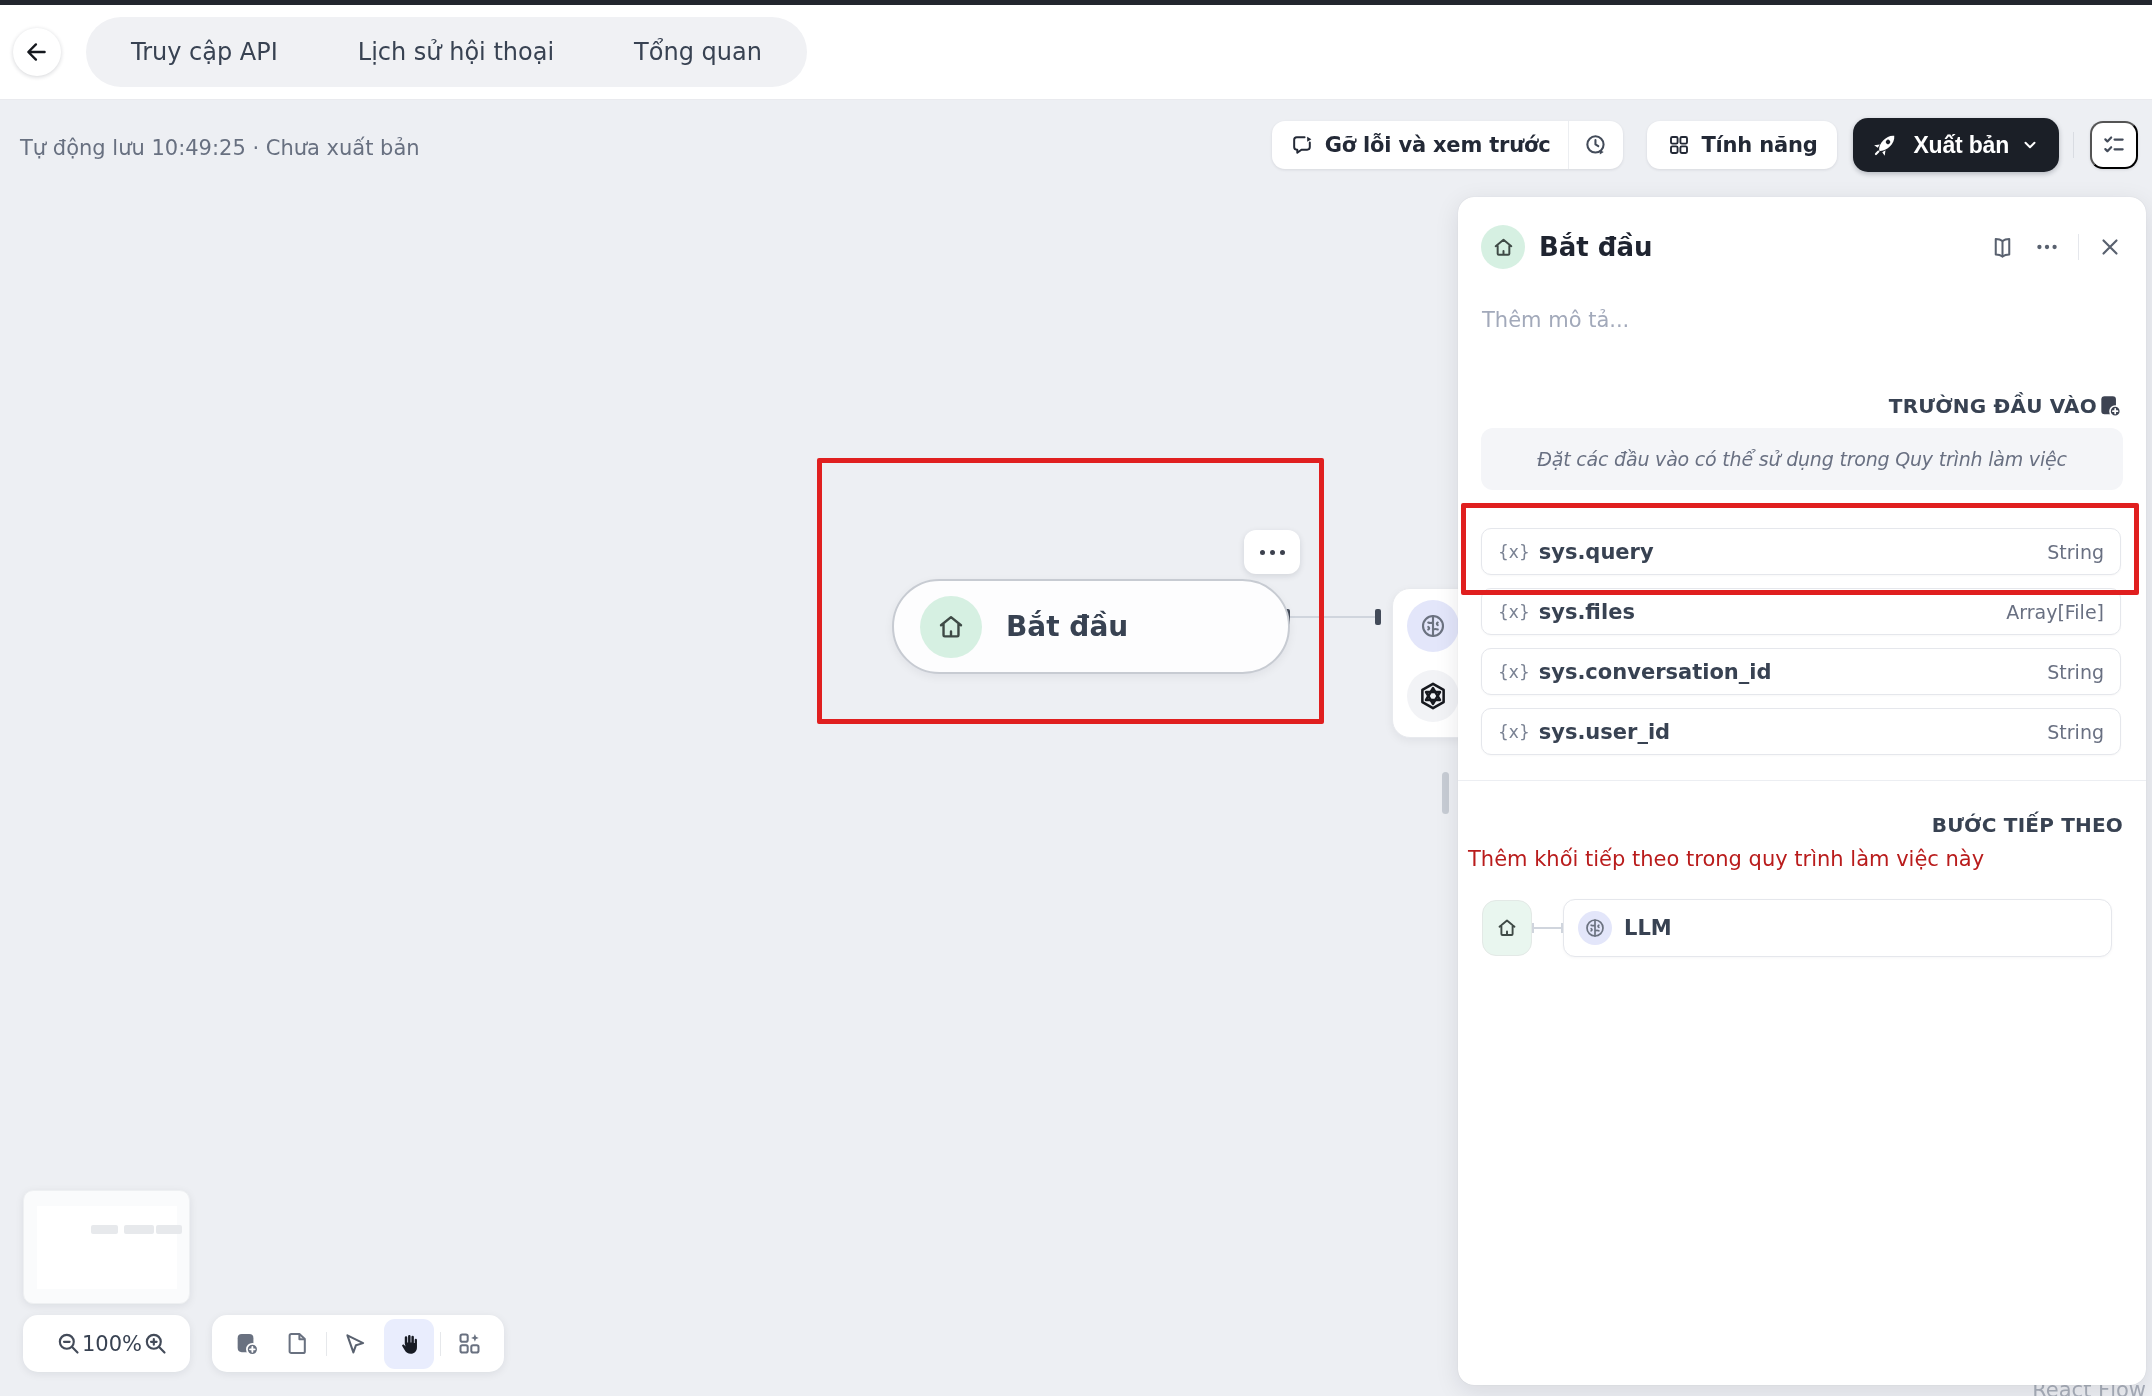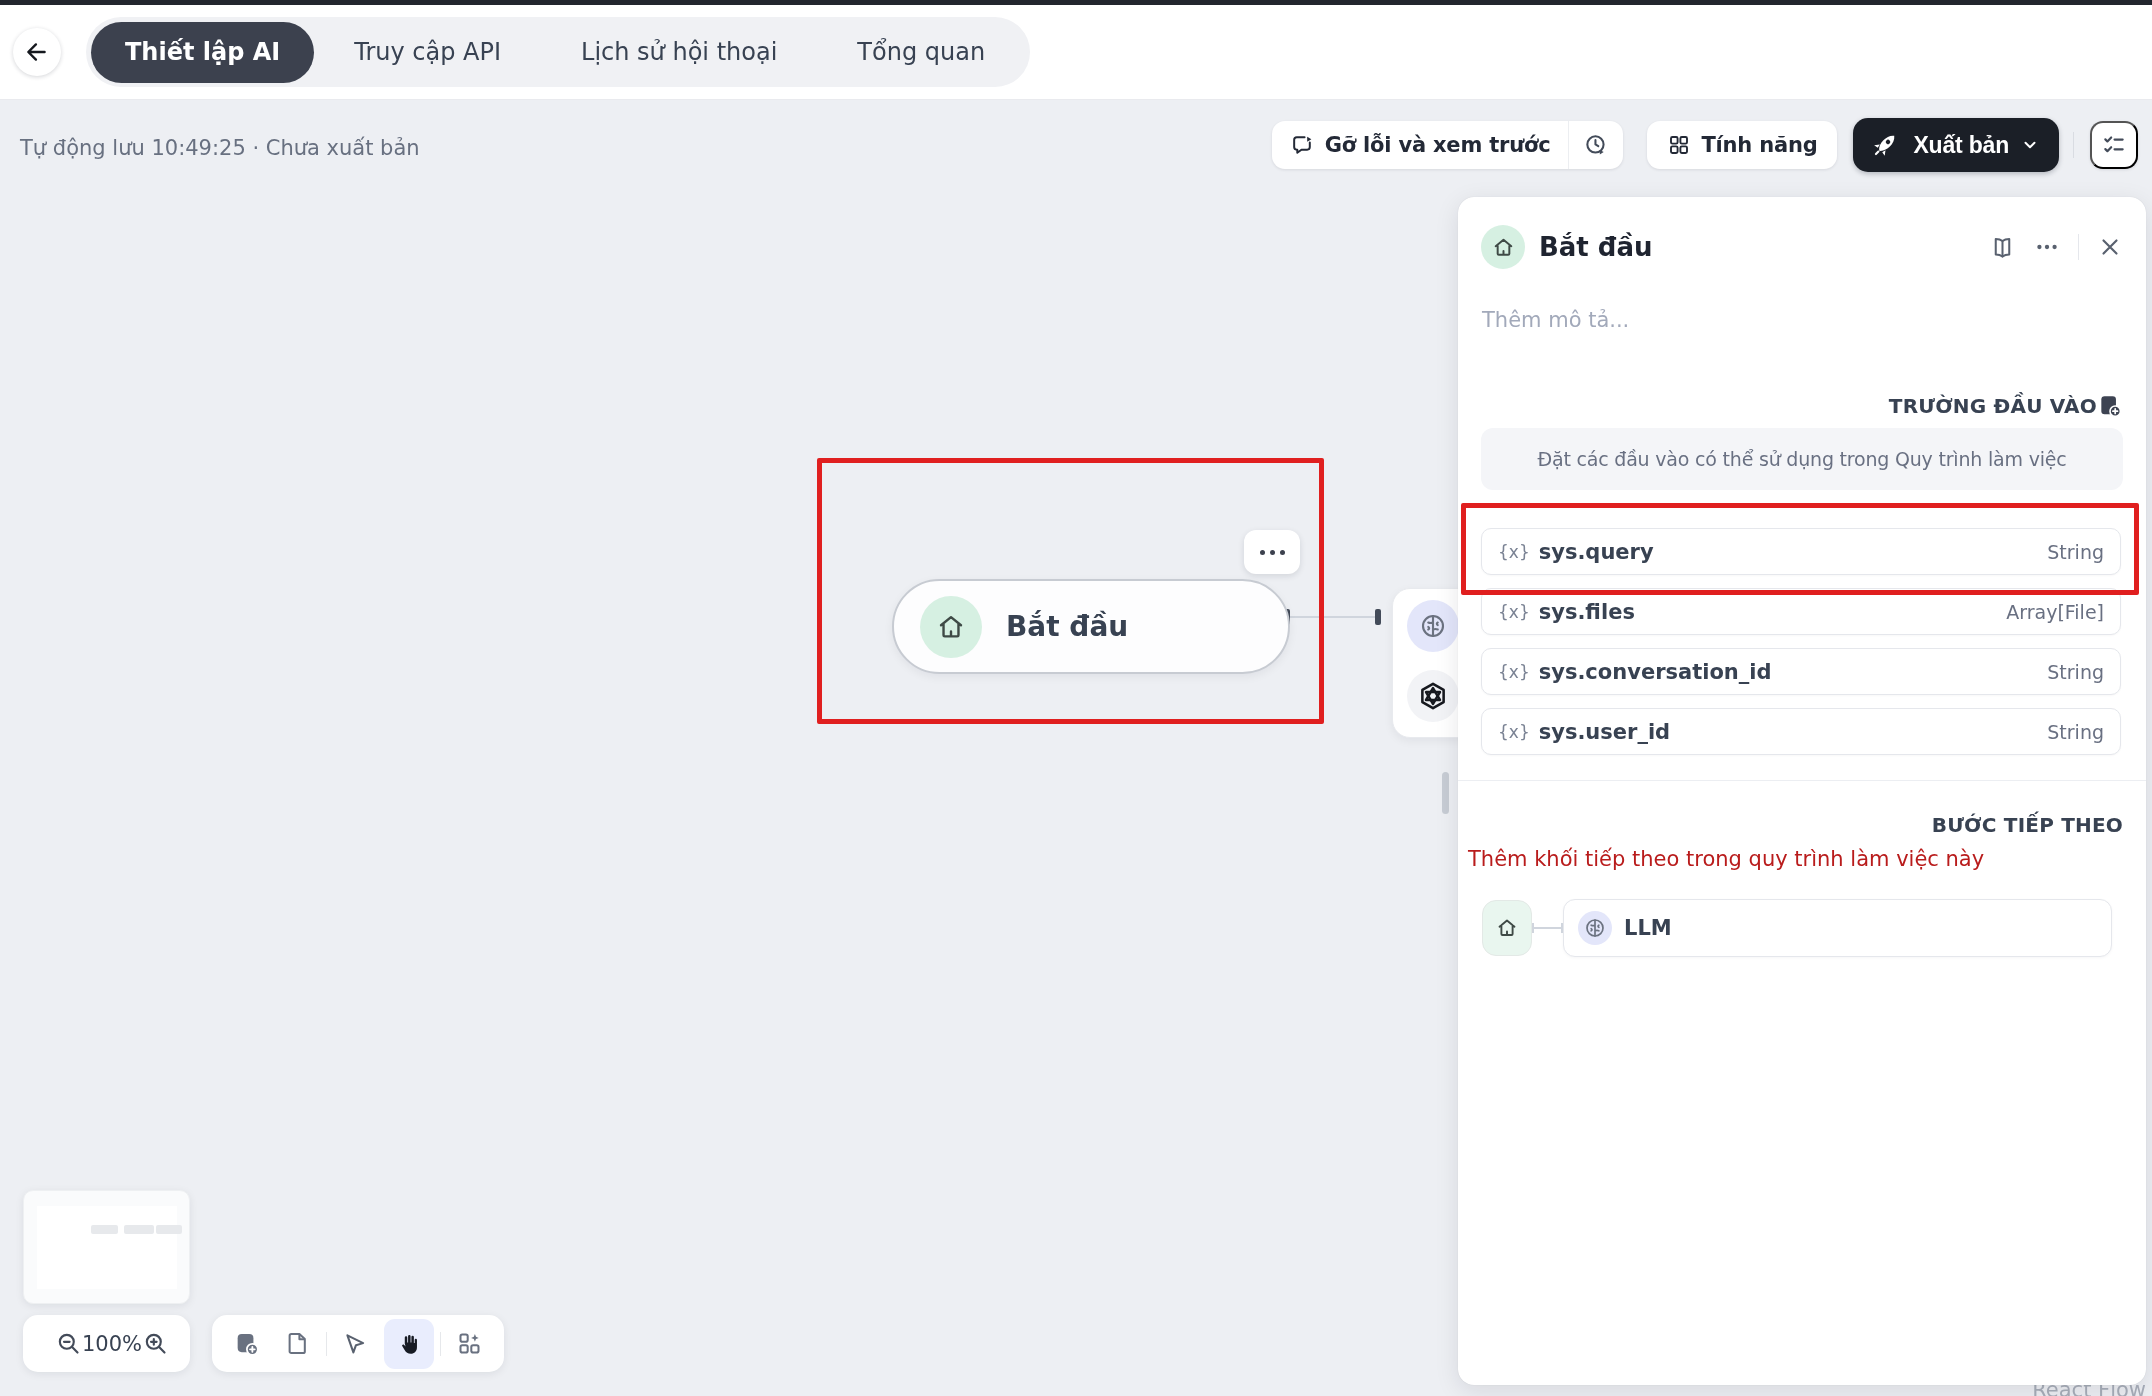--- a/index.html
+++ b/index.html
@@ -100,21 +100,21 @@
   .panel-header-icons { display:flex; align-items:center; gap:18px; }
   .ph-divider { width:1px; height:26px; background:#e5e7ec; }
   .panel-desc { position:absolute; left:24px; top:111px; font-size:21px; color:#a2a9ba; cursor:text; }
 
   .section-head { position:absolute; left:23px; right:23px; display:flex; align-items:center;
                   justify-content:flex-end; }
   .section-title { font-size:20px; font-weight:bold; color:#384252; letter-spacing:.2px; }
   #input-section-head { top:196px; }
   .hint-box { position:absolute; left:23px; right:23px; top:231px; height:62px; background:#f4f5f8;
               border-radius:12px; display:flex; align-items:center; justify-content:center; }
-  .hint-text { font-size:19px; color:#697082; letter-spacing:-.2px; white-space:nowrap; }
+  .hint-text { font-size:19px; color:#697082; letter-spacing:-.2px; white-space:nowrap;font-style:italic; }
 
   .field-row { position:absolute; left:23px; right:25px; height:47px; background:#fff; border:1px solid #e5e7ec;
                border-radius:10px; display:flex; align-items:center; padding:0 16px; cursor:pointer;
                box-shadow:0 1px 2px rgba(16,24,40,.03); }
   .var-badge { font-size:17px; color:#7b8394; margin-right:9px; }
   .field-name { font-size:21px; font-weight:bold; color:#384252; flex:1; }
   .field-type { font-size:19px; color:#697082; }
   #red-field-box { left:3px; top:306px; width:678px; height:92px; }
 
   .panel-divider { position:absolute; left:0; right:0; top:583px; height:1px; background:#eceef2; }
@@ -143,21 +143,20 @@
 
   <header class="header">
     <button class="back-btn">
       <span>
         <svg width="26" height="26" viewBox="0 0 24 24" fill="none" stroke="#15181e" stroke-width="2.2" stroke-linecap="round" stroke-linejoin="round">
             <path d="M19 12H5M11 5l-7 7 7 7"></path>
           </svg>
       </span>
     </button>
     <nav class="tab-group">
-      <div class="tab active">Thiết lập AI</div>
       <div class="tab">Truy cập API</div>
       <div class="tab">Lịch sử hội thoại</div>
       <div class="tab">Tổng quan</div>
     </nav>
   </header>
 
   <div class="autosave">Tự động lưu 10:49:25 · Chưa xuất bản</div>
 
   <div class="toolbar-right">
     <div class="pill debug-pill">

